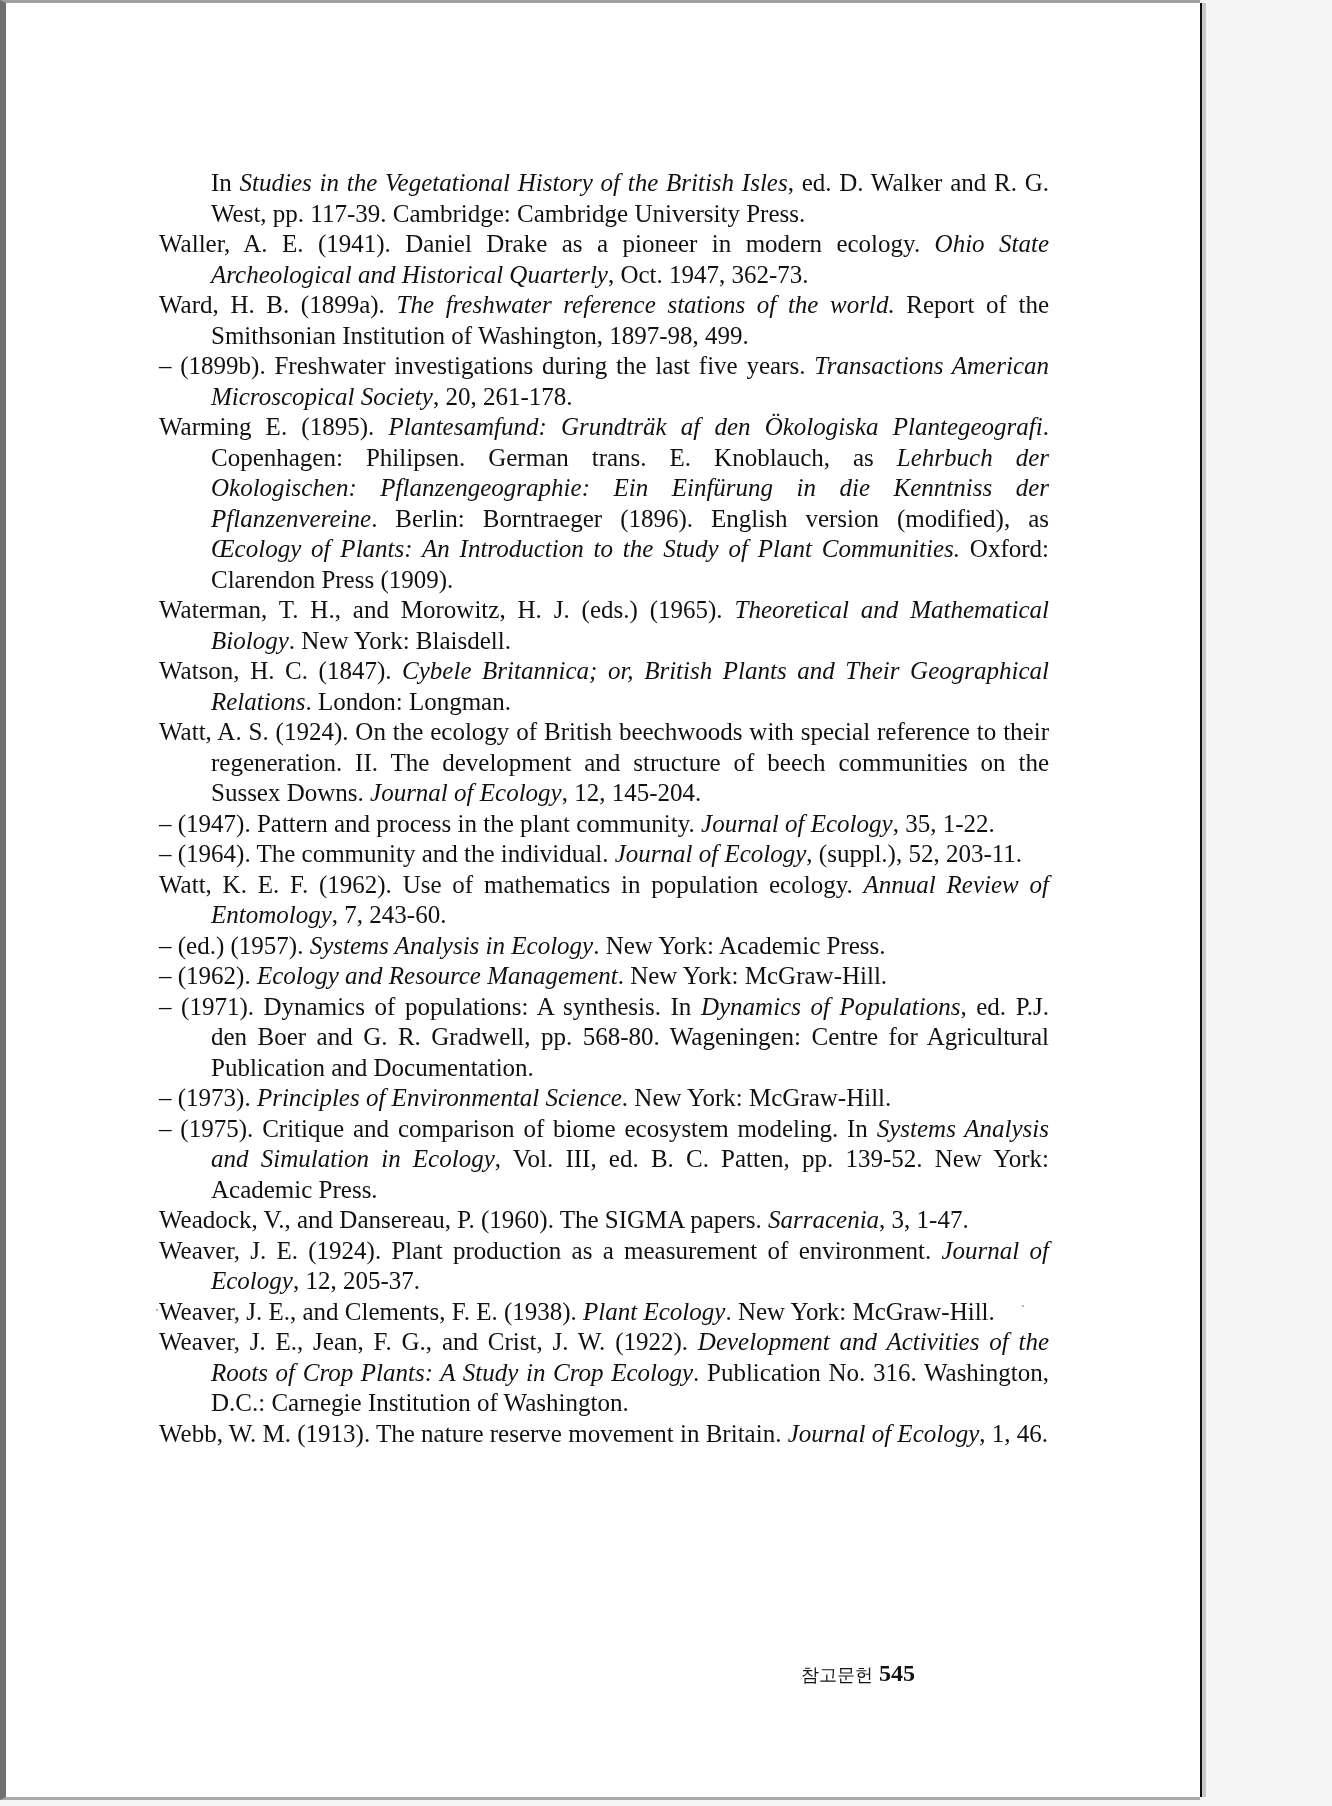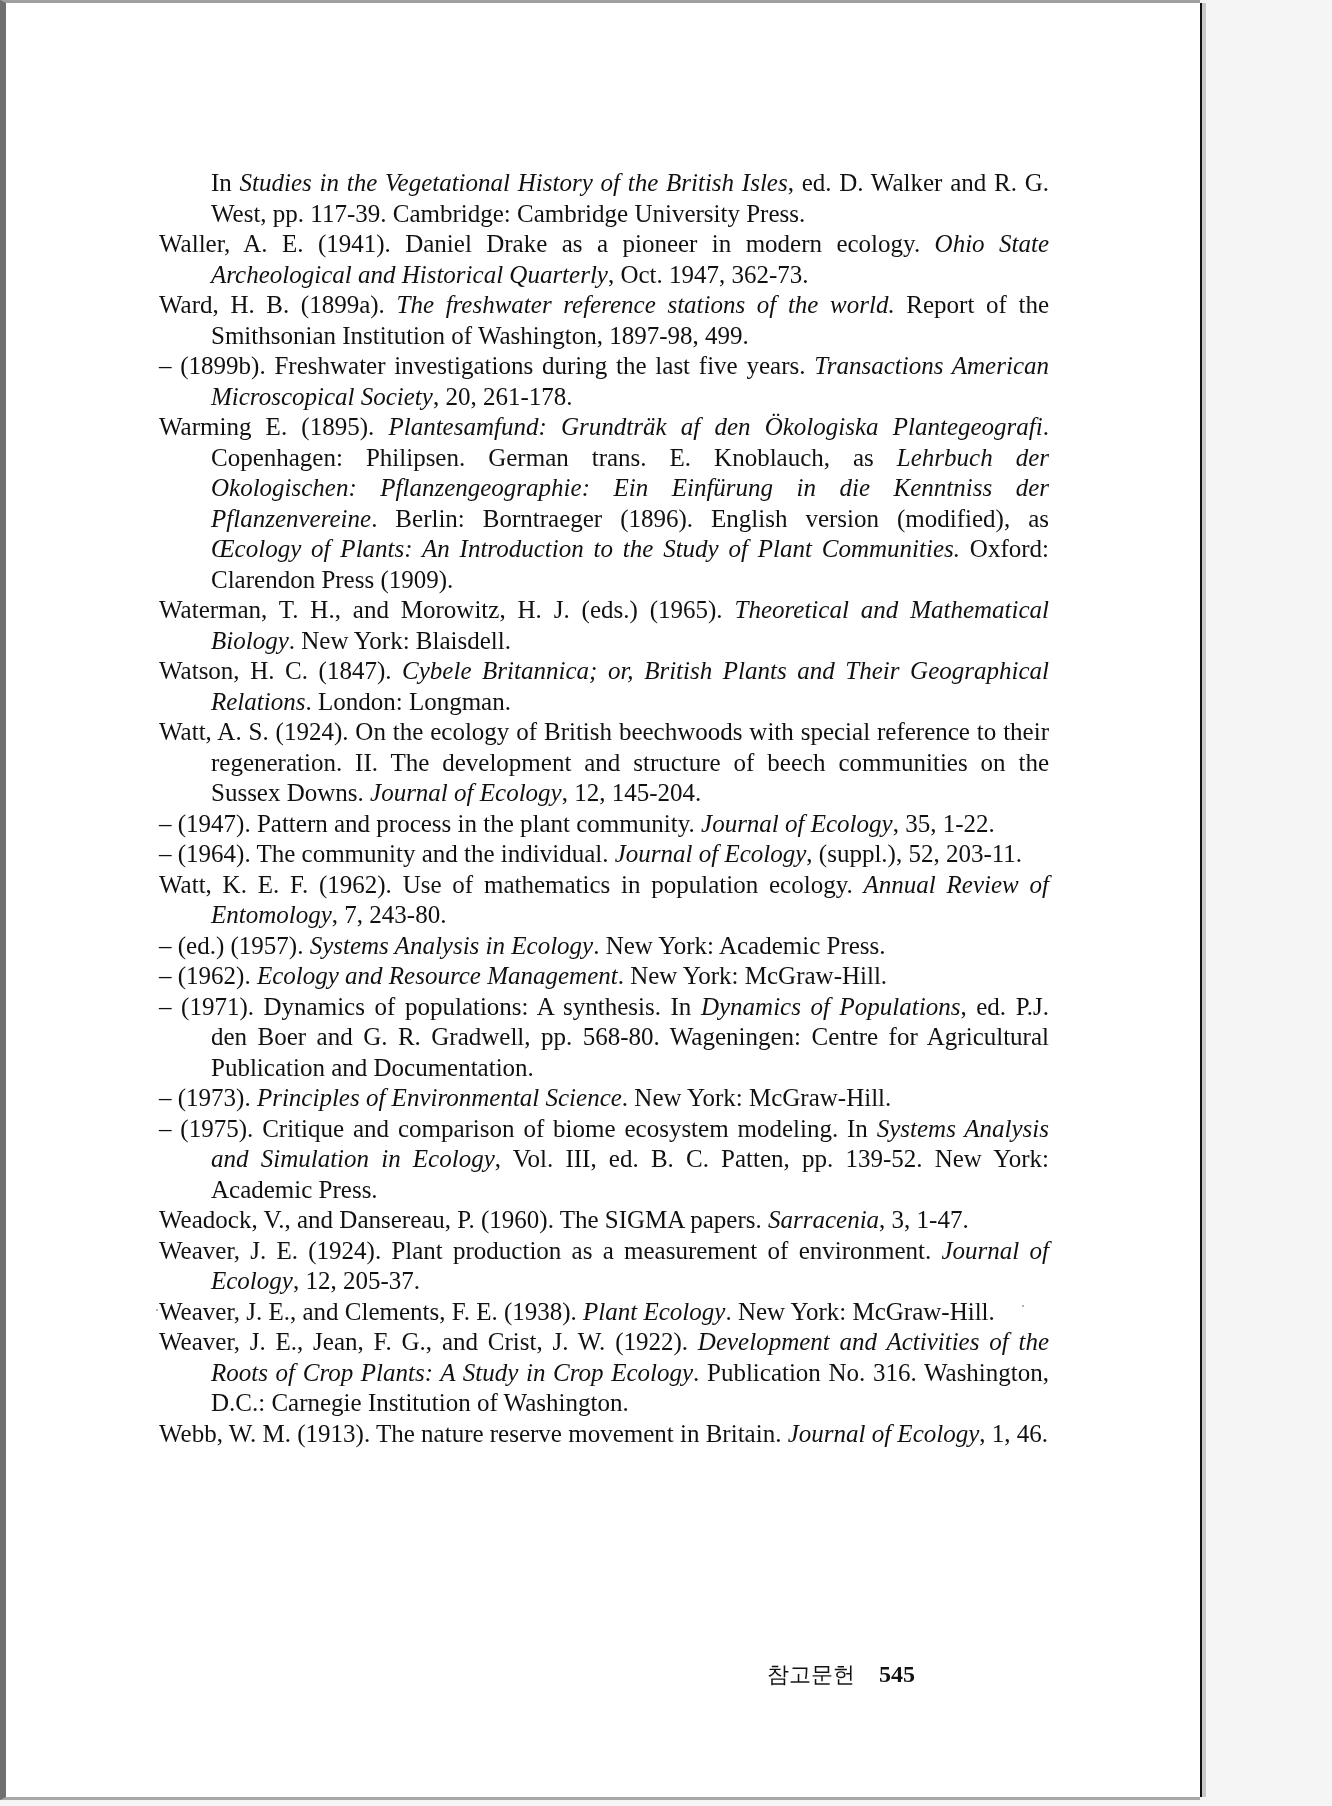--- a/index.html
+++ b/index.html
@@ -25,39 +25,39 @@
   .ref {
     padding-left:52px; text-indent:-52px; text-align:justify; margin:0;
     text-align-last:left;
   }
   .ref i { font-style:italic; }
   .first { padding-left:52px; text-indent:0; }
   .footer {
     position:absolute; top:1657px; right:285px; font-size:24px; color:#111;
     font-weight:bold;
   }
-  .footer .kr { font-family:"DejaVu Sans", sans-serif; font-weight:normal; font-size:22px; margin-right:24px; }
+  .footer .kr { font-family:"DejaVu Sans", sans-serif; font-weight:normal; font-size:18px; margin-right:6px; }
   .speck { position:absolute; width:2px; height:2px; background:#999; border-radius:50%; }
 </style>
 </head>
 <body>
 
 <div class="page">
   <div class="refs" id="refs">
       <p class="ref first"><span>In </span><i>Studies in the Vegetational History of the British Isles</i><span>, ed. D. Walker and R. G. West, pp. 117-39. Cambridge: Cambridge University Press.</span></p>
       <p class="ref"><span>Waller, A. E. (1941). Daniel Drake as a pioneer in modern ecology. </span><i>Ohio State Archeological and Historical Quarterly</i><span>, Oct. 1947, 362-73.</span></p>
       <p class="ref"><span>Ward, H. B. (1899a). </span><i>The freshwater reference stations of the world.</i><span> Report of the Smithsonian Institution of Washington, 1897-98, 499.</span></p>
       <p class="ref"><span>– (1899b). Freshwater investigations during the last five years. </span><i>Transactions American Microscopical Society</i><span>, 20, 261-178.</span></p>
       <p class="ref"><span>Warming E. (1895). </span><i>Plantesamfund: Grundträk af den Ökologiska Plantegeografi</i><span>. Copenhagen: Philipsen. German trans. E. Knoblauch, as </span><i>Lehrbuch der Okologischen: Pflanzengeographie: Ein Einfürung in die Kenntniss der Pflanzenvereine</i><span>. Berlin: Borntraeger (1896). English version (modified), as </span><i>Œcology of Plants: An Introduction to the Study of Plant Communities.</i><span> Oxford: Clarendon Press (1909).</span></p>
       <p class="ref"><span>Waterman, T. H., and Morowitz, H. J. (eds.) (1965). </span><i>Theoretical and Mathematical Biology</i><span>. New York: Blaisdell.</span></p>
       <p class="ref"><span>Watson, H. C. (1847). </span><i>Cybele Britannica; or, British Plants and Their Geographical Relations</i><span>. London: Longman.</span></p>
       <p class="ref"><span>Watt, A. S. (1924). On the ecology of British beechwoods with special reference to their regeneration. II. The development and structure of beech communities on the Sussex Downs. </span><i>Journal of Ecology</i><span>, 12, 145-204.</span></p>
       <p class="ref"><span>– (1947). Pattern and process in the plant community. </span><i>Journal of Ecology</i><span>, 35, 1-22.</span></p>
       <p class="ref"><span>– (1964). The community and the individual. </span><i>Journal of Ecology</i><span>, (suppl.), 52, 203-11.</span></p>
-      <p class="ref"><span>Watt, K. E. F. (1962). Use of mathematics in population ecology. </span><i>Annual Review of Entomology</i><span>, 7, 243-80.</span></p>
+      <p class="ref"><span>Watt, K. E. F. (1962). Use of mathematics in population ecology. </span><i>Annual Review of Entomology</i><span>, 7, 243-60.</span></p>
       <p class="ref"><span>– (ed.) (1957). </span><i>Systems Analysis in Ecology</i><span>. New York: Academic Press.</span></p>
       <p class="ref"><span>– (1962). </span><i>Ecology and Resource Management</i><span>. New York: McGraw-Hill.</span></p>
       <p class="ref"><span>– (1971). Dynamics of populations: A synthesis. In </span><i>Dynamics of Populations</i><span>, ed. P.J. den Boer and G. R. Gradwell, pp. 568-80. Wageningen: Centre for Agricultural Publication and Documentation.</span></p>
       <p class="ref"><span>– (1973). </span><i>Principles of Environmental Science</i><span>. New York: McGraw-Hill.</span></p>
       <p class="ref"><span>– (1975). Critique and comparison of biome ecosystem modeling. In </span><i>Systems Analysis and Simulation in Ecology</i><span>, Vol. III, ed. B. C. Patten, pp. 139-52. New York: Academic Press.</span></p>
       <p class="ref"><span>Weadock, V., and Dansereau, P. (1960). The SIGMA papers. </span><i>Sarracenia</i><span>, 3, 1-47.</span></p>
       <p class="ref"><span>Weaver, J. E. (1924). Plant production as a measurement of environment. </span><i>Journal of Ecology</i><span>, 12, 205-37.</span></p>
       <p class="ref"><span>Weaver, J. E., and Clements, F. E. (1938). </span><i>Plant Ecology</i><span>. New York: McGraw-Hill.</span></p>
       <p class="ref"><span>Weaver, J. E., Jean, F. G., and Crist, J. W. (1922). </span><i>Development and Activities of the Roots of Crop Plants: A Study in Crop Ecology</i><span>. Publication No. 316. Washington, D.C.: Carnegie Institution of Washington.</span></p>
       <p class="ref"><span>Webb, W. M. (1913). The nature reserve movement in Britain. </span><i>Journal of Ecology</i><span>, 1, 46.</span></p>

